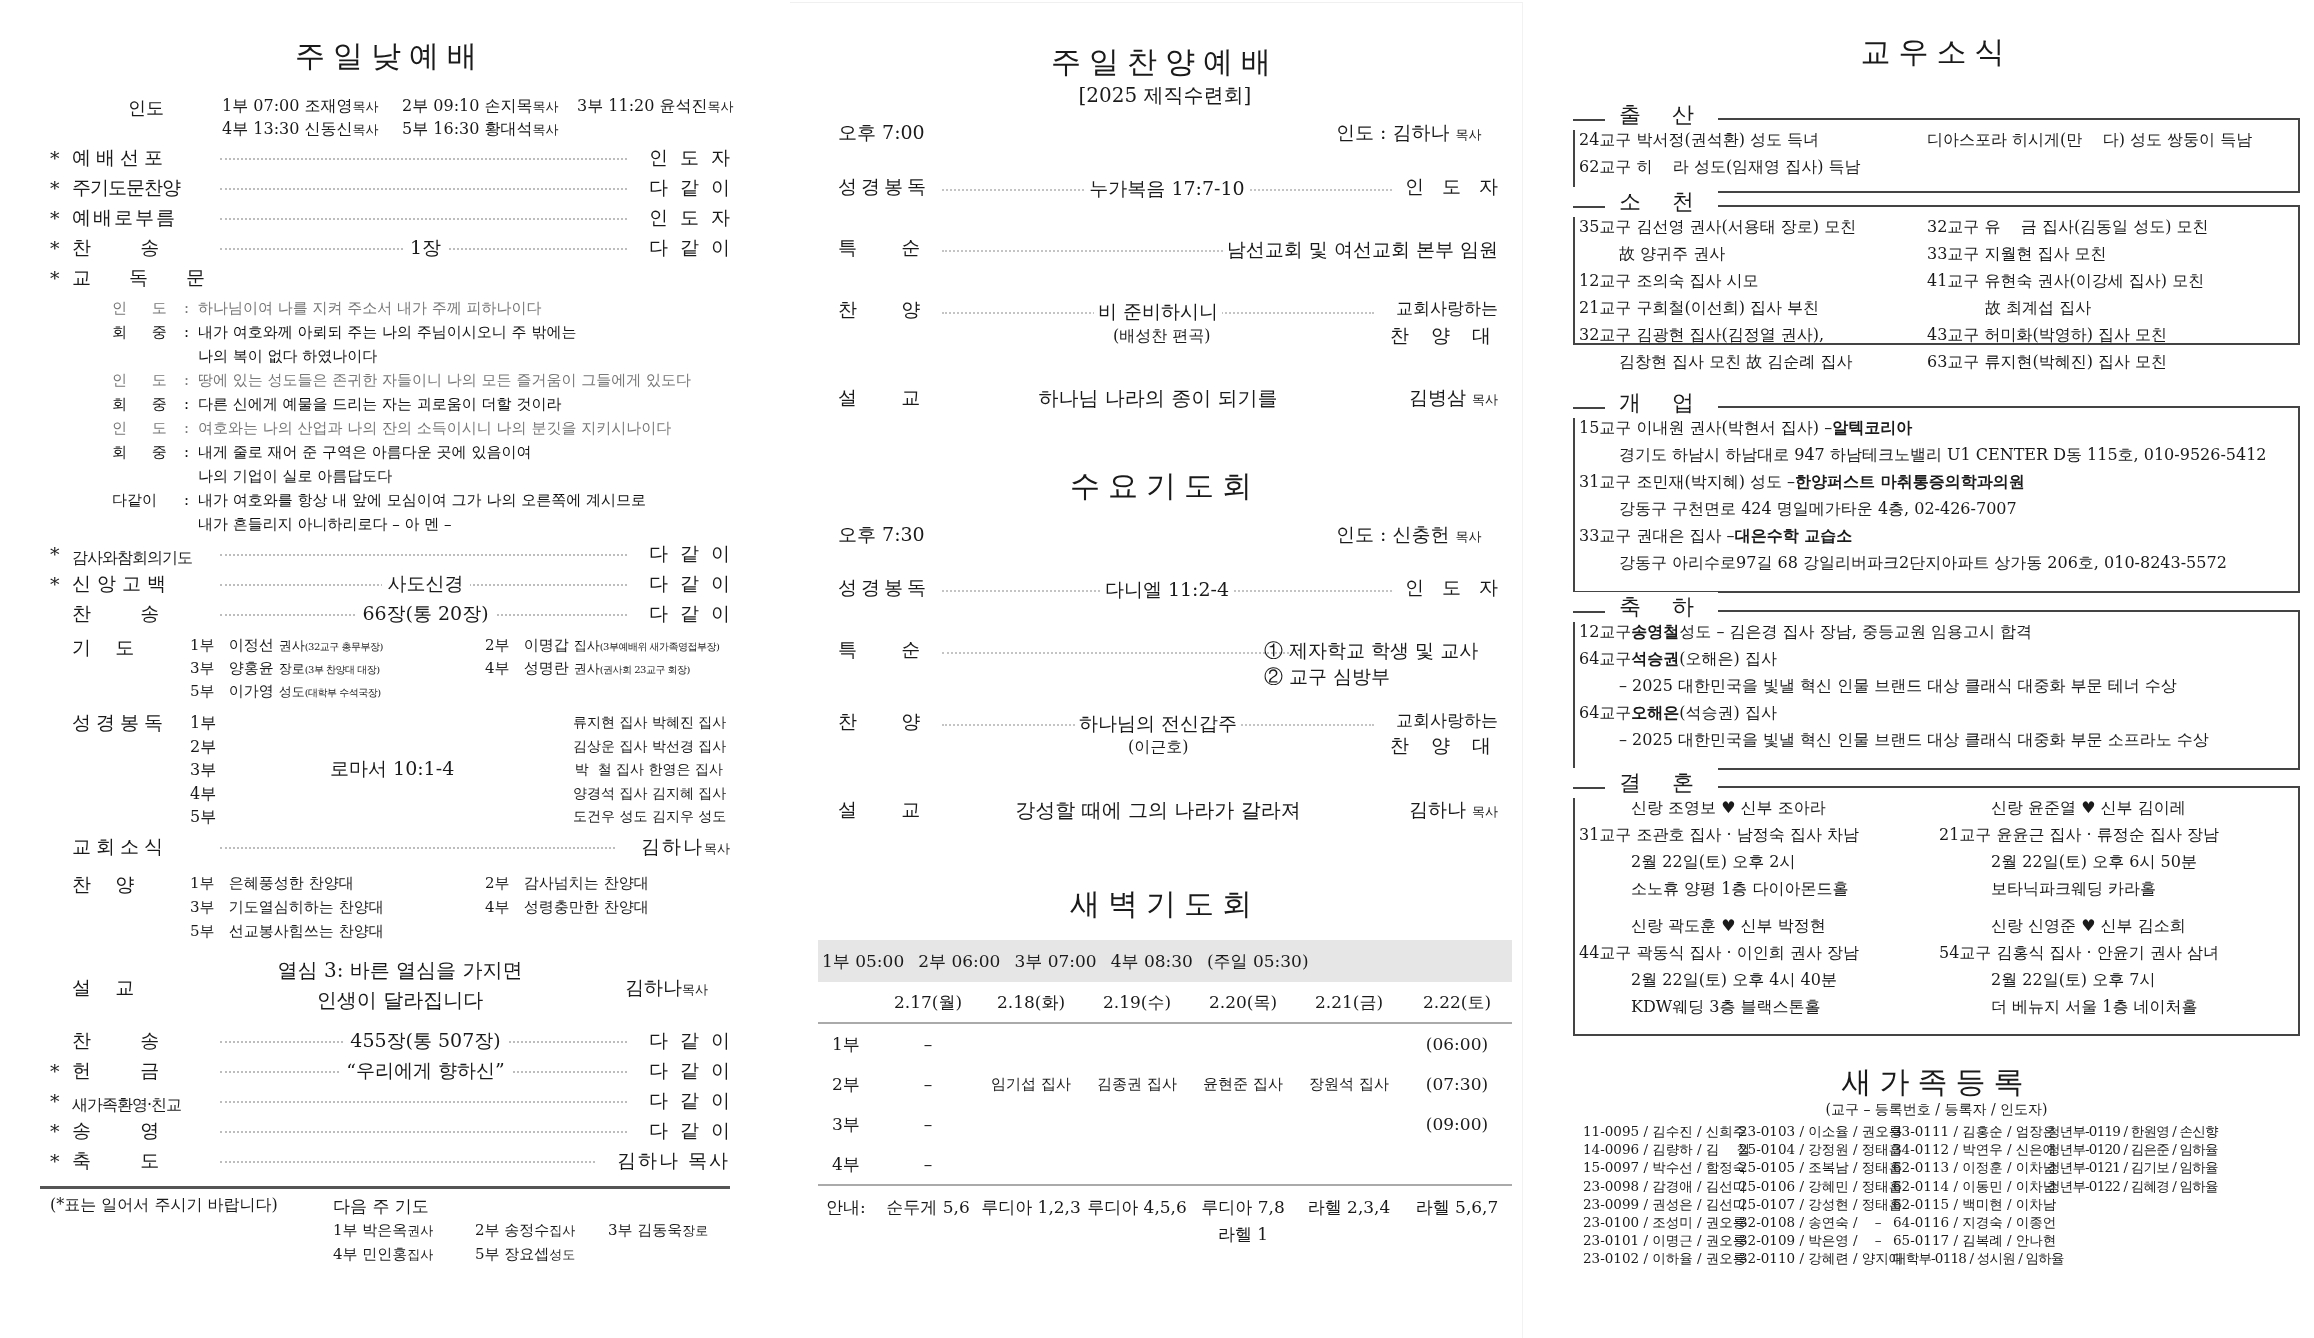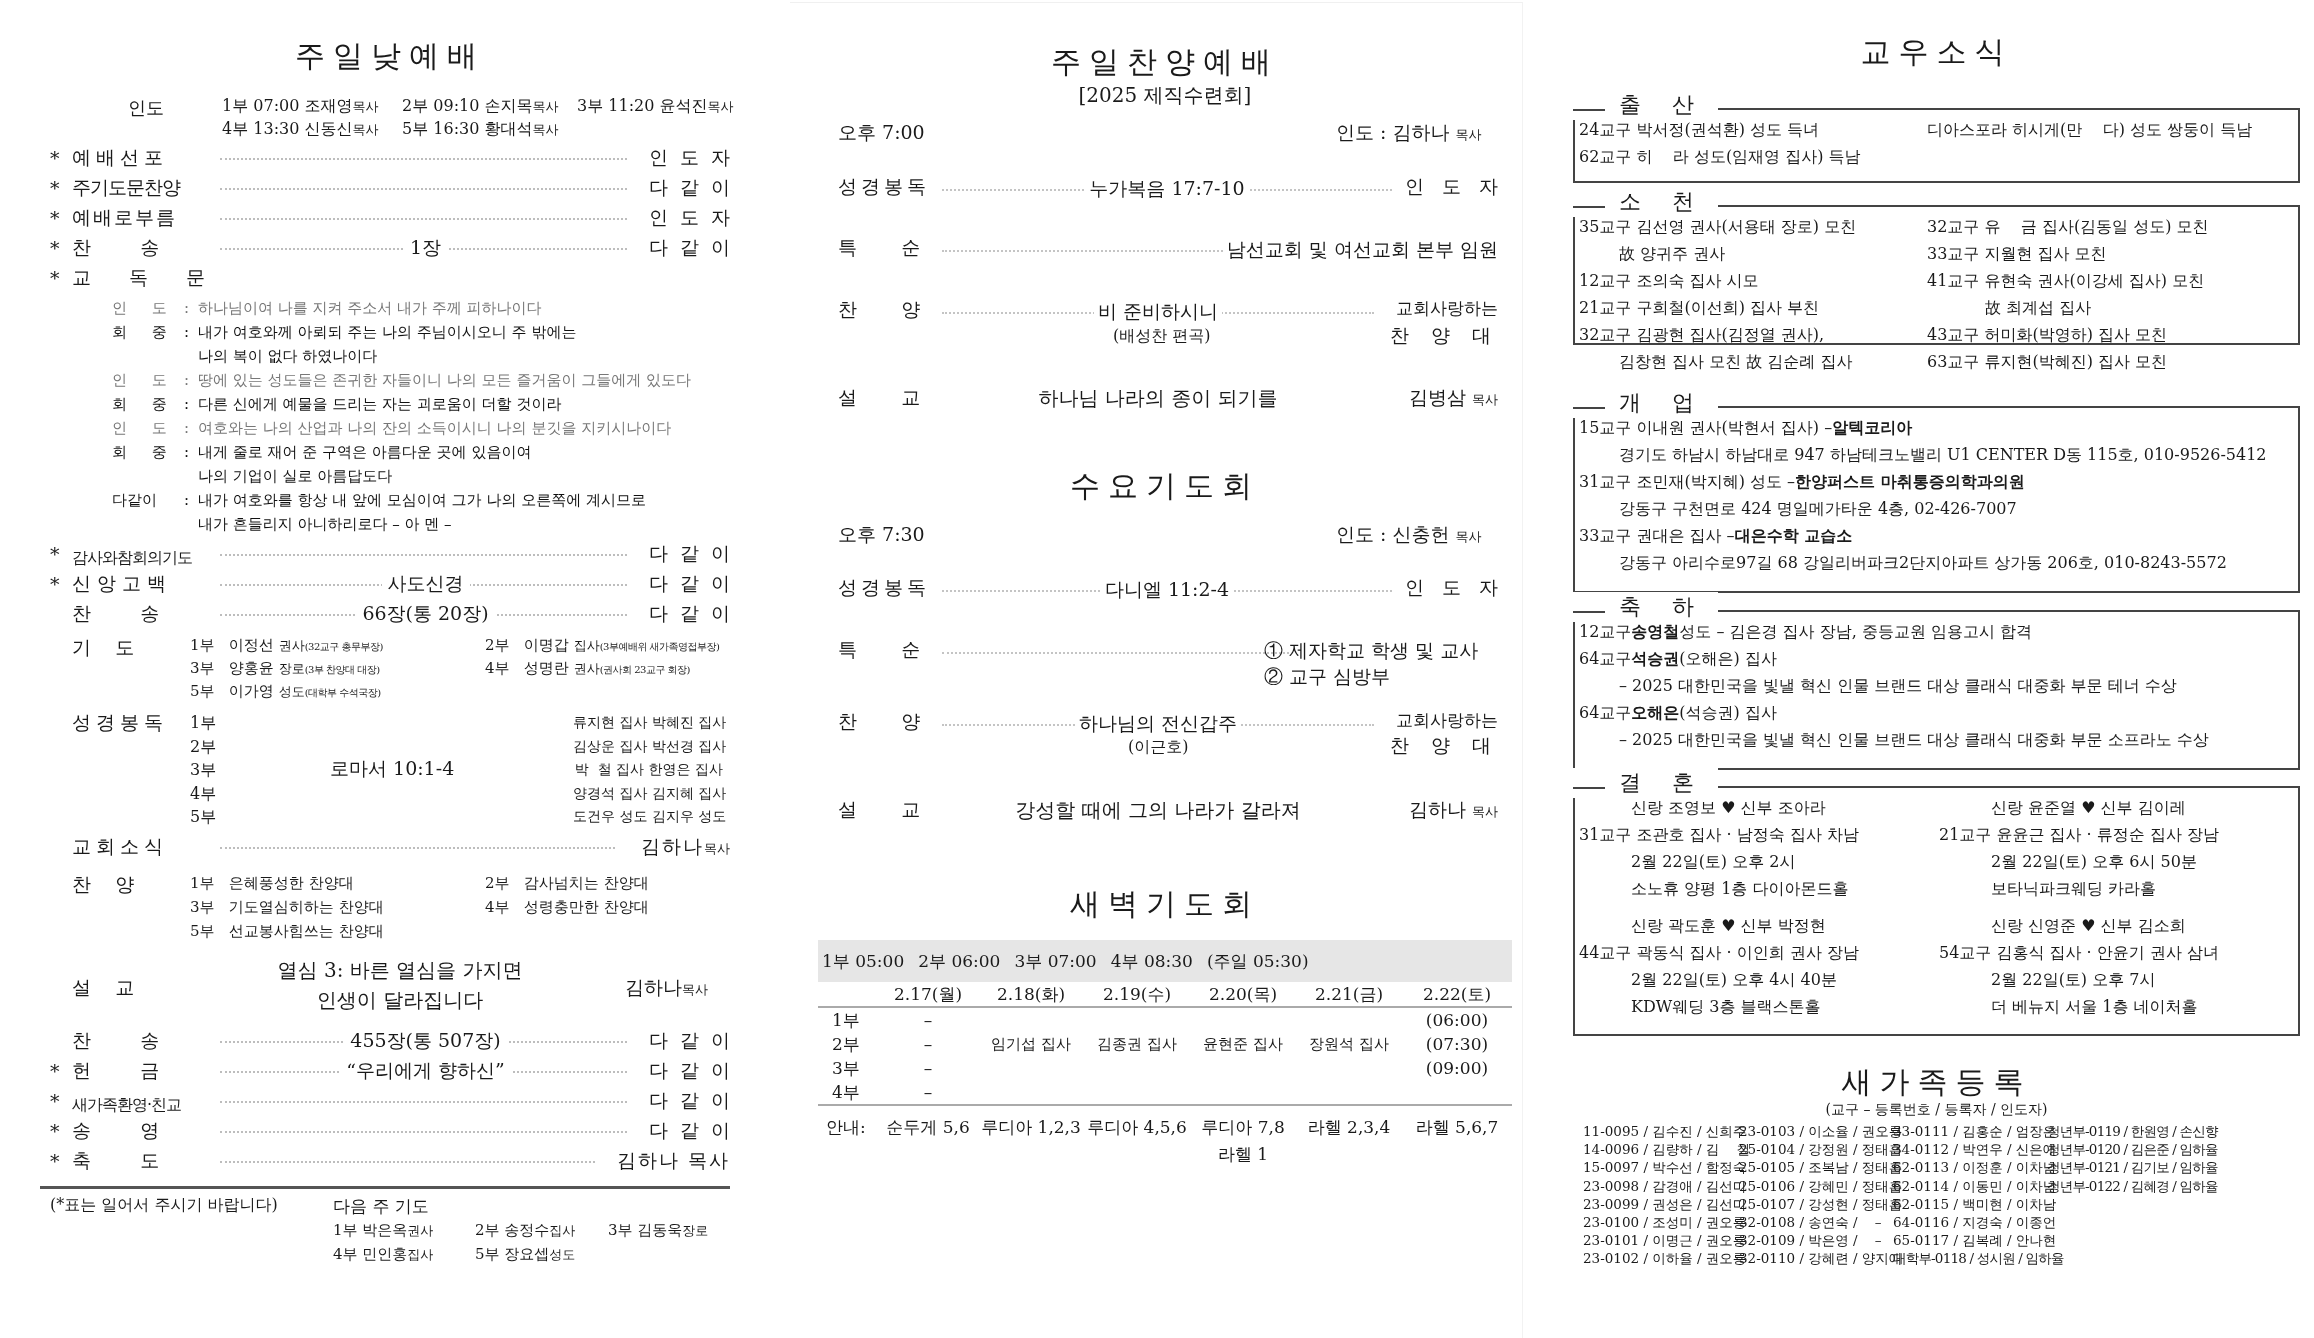--- a/index.html
+++ b/index.html
@@ -38,21 +38,21 @@
   .mrow { position: absolute; left: 838px; width: 660px; font-size: 19px; display: flex; }
   .mrow .lbl { width: 100px; letter-spacing: 4px; white-space: nowrap; }
   .mrow .dots { flex: 1; position: relative; height: 30px; display: flex; align-items: center; justify-content: center; }
   .mrow .dots::before { content: ""; position: absolute; left: 4px; right: 4px; top: 15px; border-top: 2px dotted #c4c4c4; }
   .mrow .dots span { position: relative; background: #fff; padding: 0 4px; }
   .mrow .right { width: 120px; text-align: right; }
   .mrow .right.spaced { letter-spacing: 18px; margin-right: -18px; }
 
   .dawn-head { position: absolute; left: 818px; top: 940px; width: 694px; height: 42px; background: #e6e6e6; font-size: 17px; display: flex; align-items: center; padding-left: 4px; gap: 14px; }
   .dawn-table { position: absolute; left: 818px; top: 982px; width: 694px; font-size: 17px; }
-  .dawn-table .drow { display: grid; grid-template-columns: 60px 100px 106px 106px 106px 106px 110px; height: 24px; align-items: center; text-align: center; }
+  .dawn-table .drow { display: grid; grid-template-columns: 60px 100px 106px 106px 106px 106px 110px; height: 40px; align-items: center; text-align: center; }
   .dawn-table .drow .c0 { text-align: left; padding-left: 14px; }
   .dawn-table .sep { border-top: 2px solid #aaa; }
 
   
   .rbox { position: absolute; left: 1573px; width: 727px; border: 2px solid #444; border-top-width: 2px; font-size: 16px; padding: 6px 0 4px 4px; }
   .rbox .cap { position: absolute; top: -20px; left: -2px; background: #fff; font-size: 22px; letter-spacing: 12px; padding: 0 12px 0 46px; }
   .rbox .cap::before { content: ""; position: absolute; left: 0; top: 19px; width: 32px; border-top: 2px solid #444; }
   .rbox .line { height: 27px; line-height: 27px; white-space: nowrap; display: flex; }
   .rbox .col2 { position: absolute; left: 348px; }
   .rbox .indent { padding-left: 40px; }
@@ -440,21 +440,21 @@
       <span></span>
       <span></span>
       <span>라헬 1</span>
       <span></span>
       <span></span>
   </div>
 </div>
 
 <div class="title" style="left:1573px; width:727px; top:32px;">교우소식</div>
 
-<div class="rbox" style="top:108px; height:75px;">
+<div class="rbox" style="top:118px; height:75px;">
   <span class="cap">출 산</span>
   <div class="line" style="position:relative;">
       <span>24교구 박서정(권석환) 성도 득녀</span>
       <span class="col2" style="white-space:pre">디아스포라 히시게(만    다) 성도 쌍둥이 득남</span>
     </div>
   <div class="line">
       <span style="white-space:pre">62교구 히    라 성도(임재영 집사) 득남</span>
     </div>
 </div>
 

